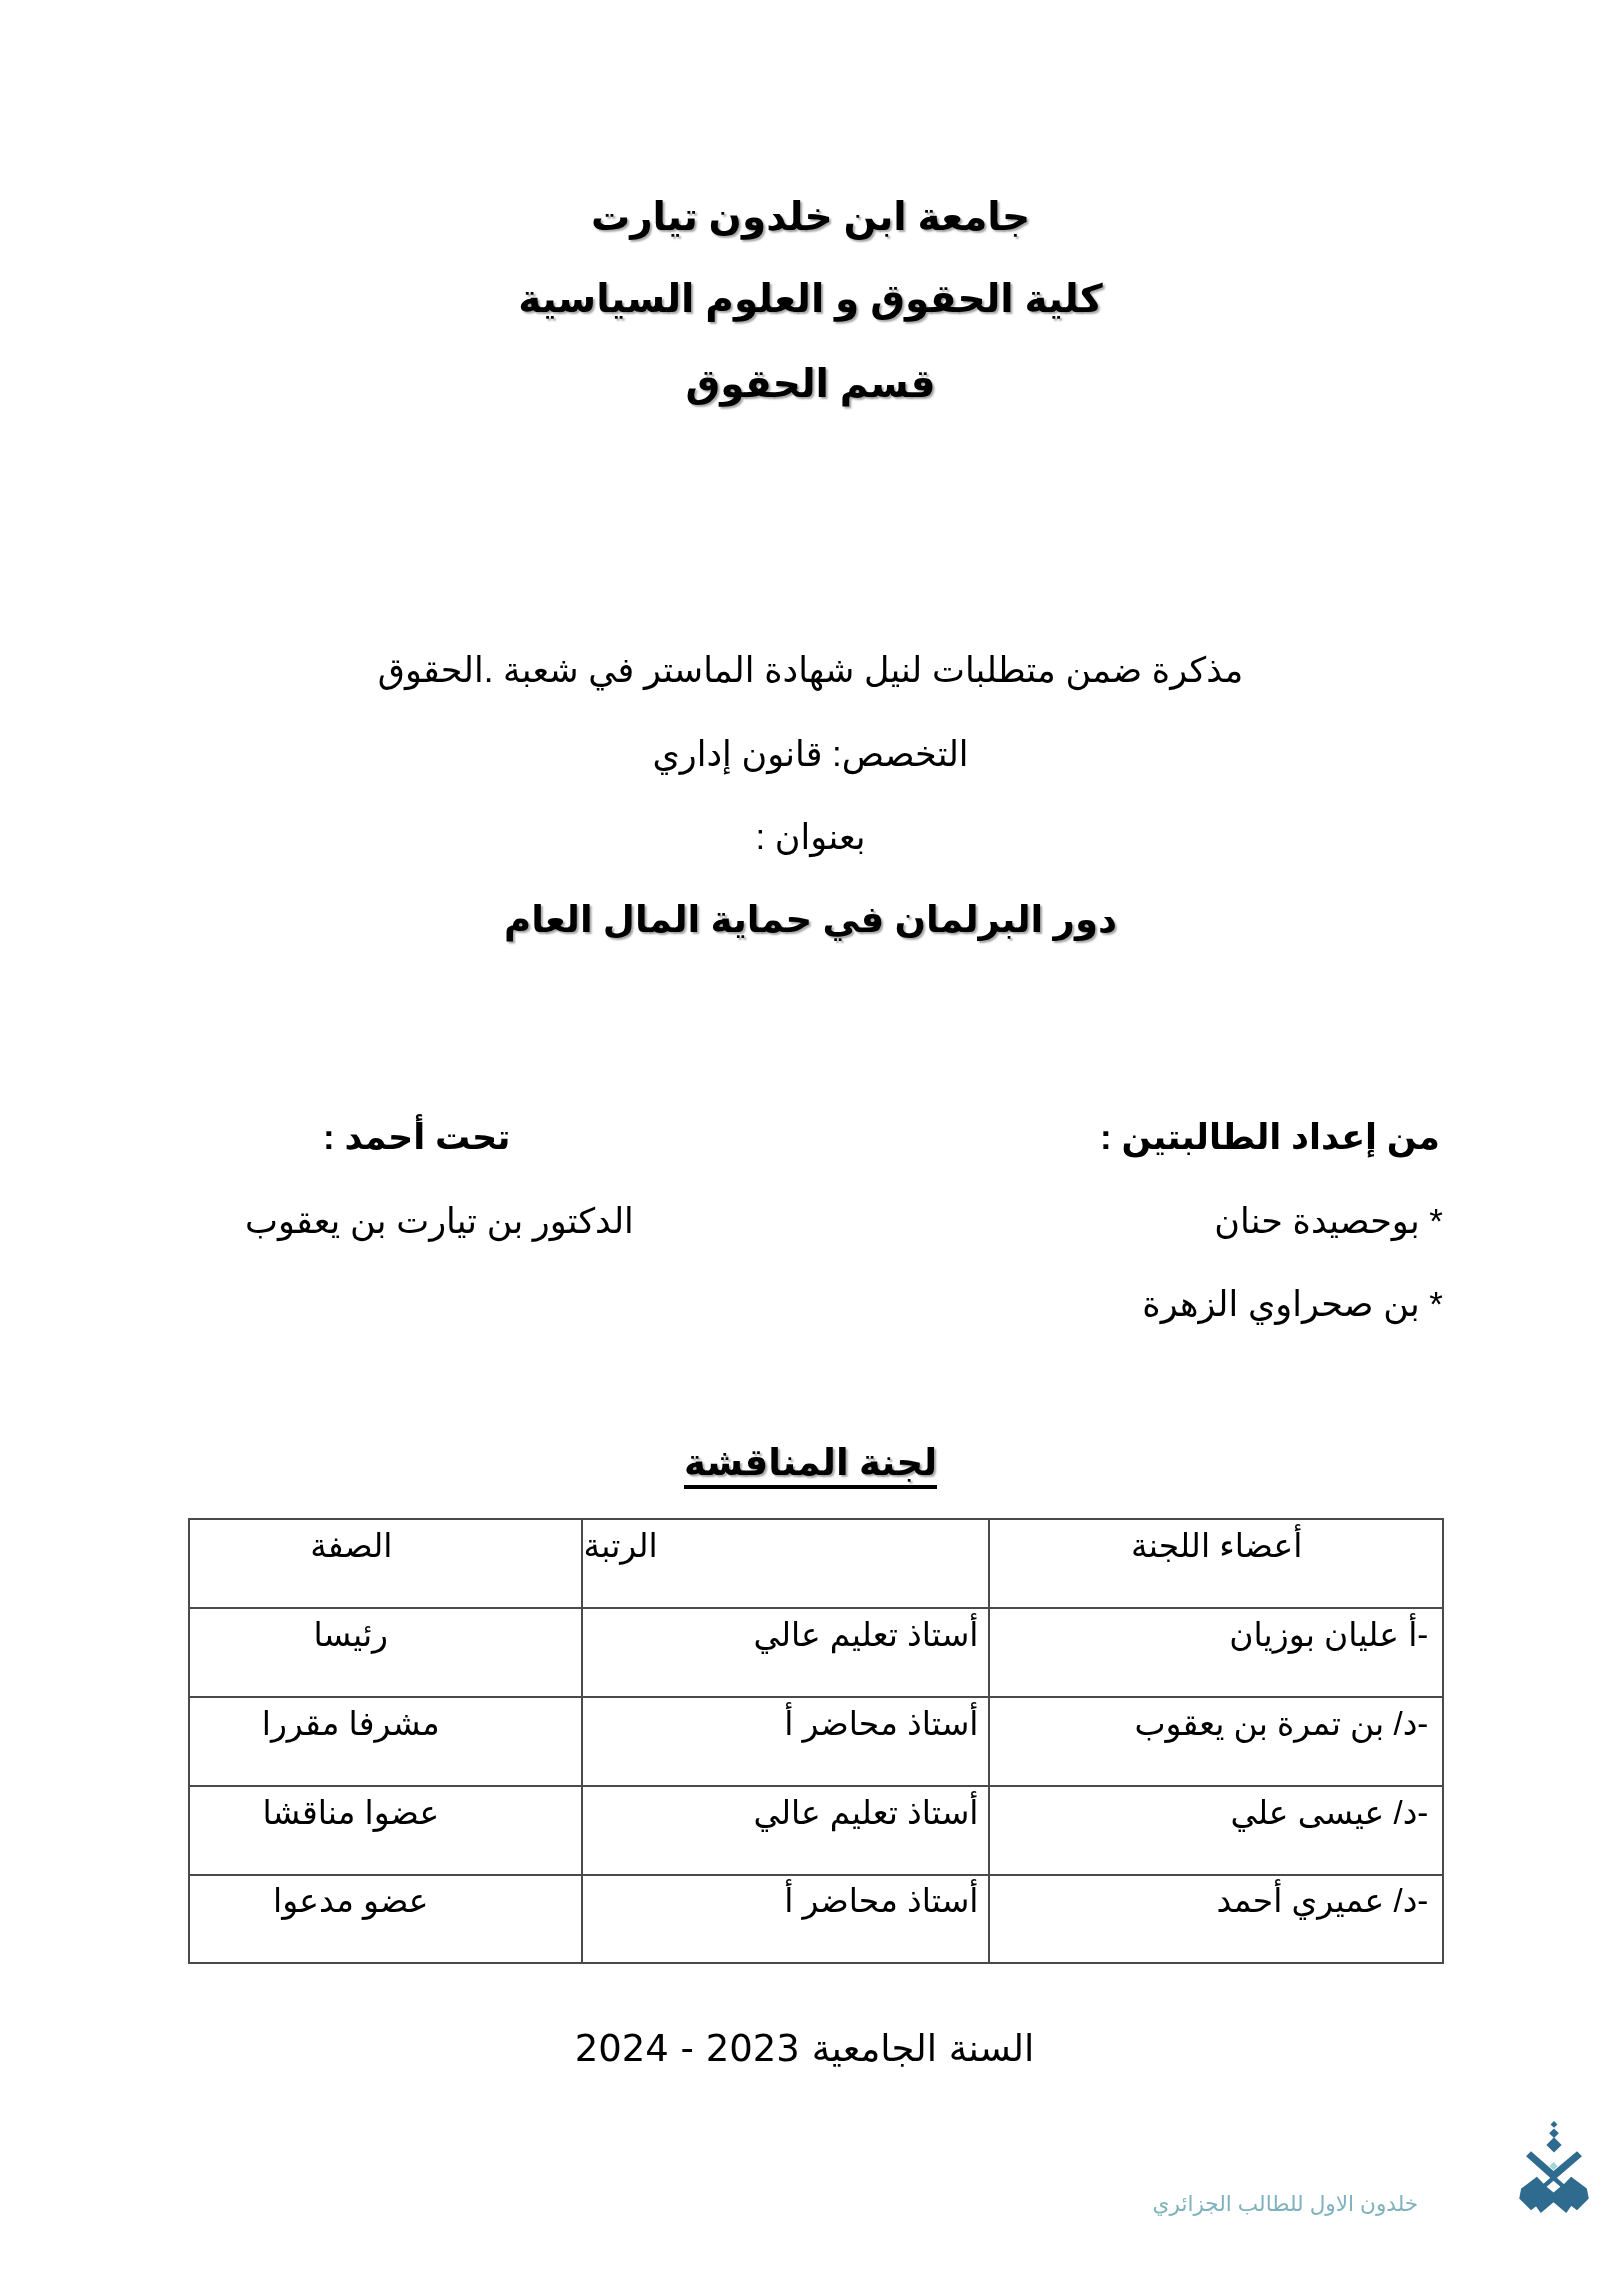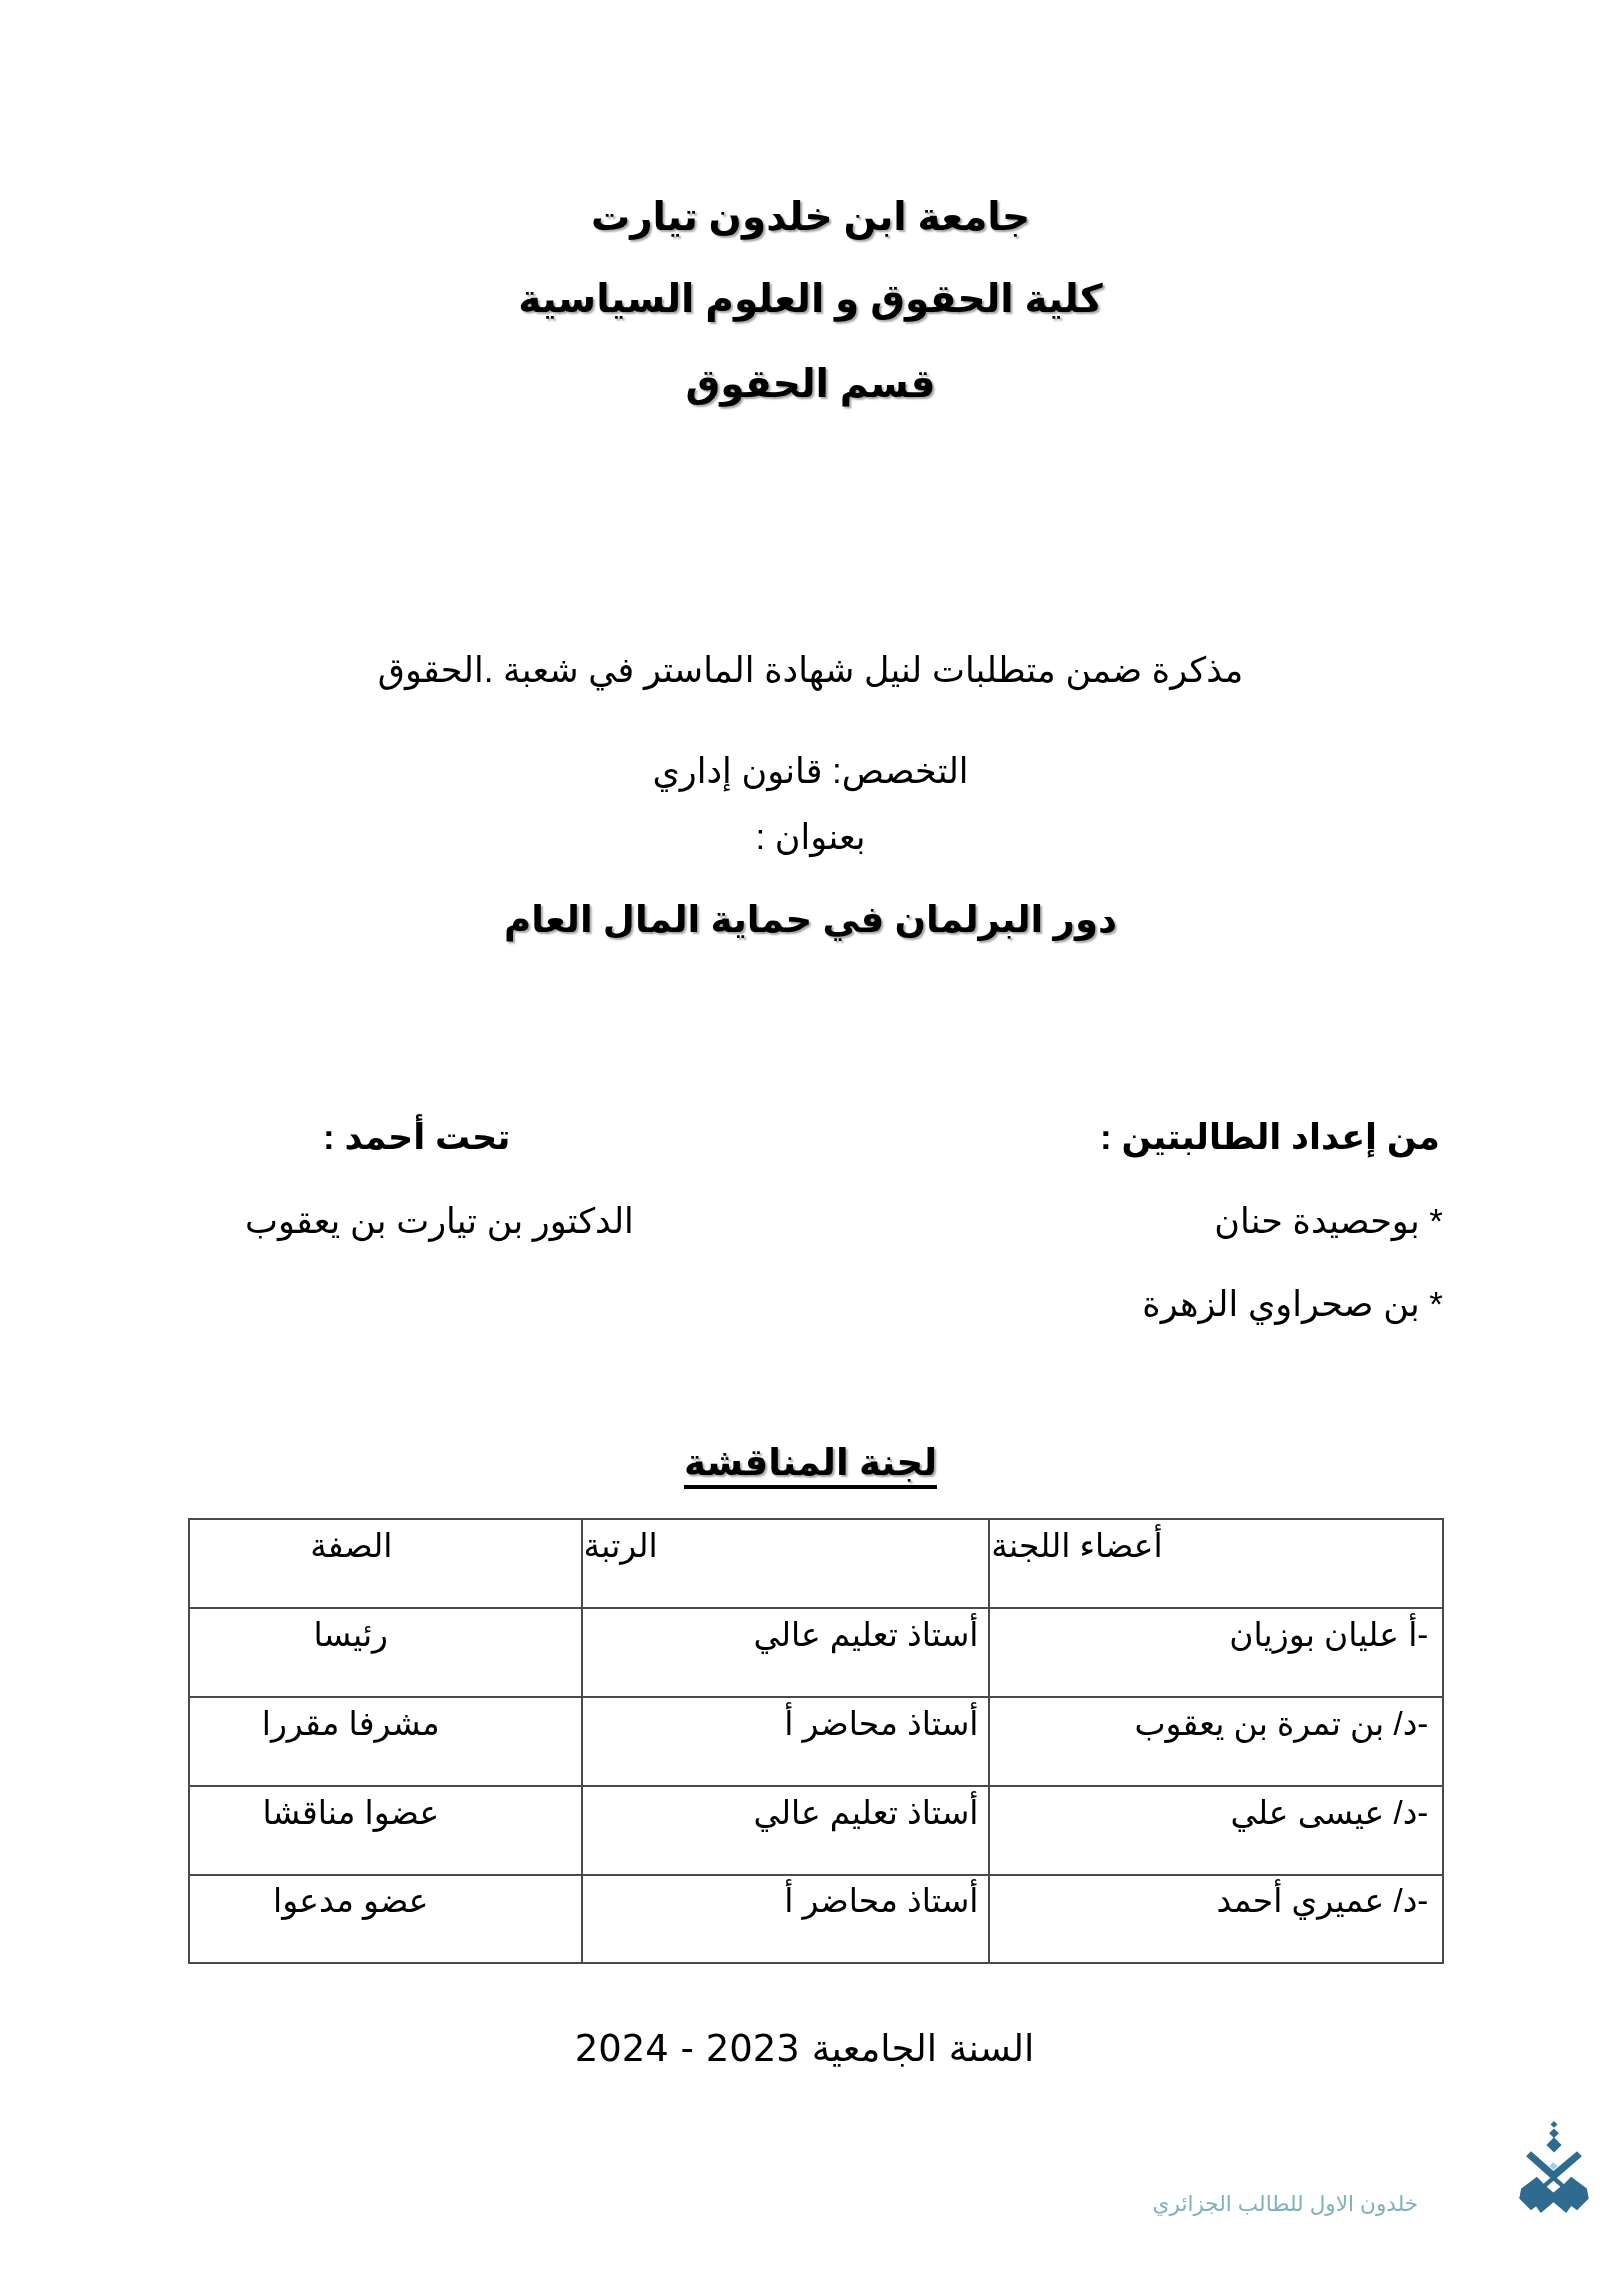--- a/index.html
+++ b/index.html
@@ -23,40 +23,40 @@
 
     table.committee { position: absolute; left: 188px; top: 1518px; width: 1256px; border-collapse: collapse; direction: rtl; }
     table.committee td, table.committee th {
       border: 2px solid #4a4a4a; height: 80px; vertical-align: top; padding-top: 5.9px;
       font-size: 33px; font-weight: normal;
     }
     table.committee .c-name { width: 437px; text-align: right; padding-right: 13.7px; }
     table.committee .c-rank { width: 395px; text-align: right; padding-right: 9.8px; }
     table.committee .c-role { text-align: center; padding-right: 0; }
     table.committee th.c-rank { text-align: left; padding-right: 0; }
-    table.committee th.c-name { text-align: left; padding-right: 0; }
+    table.committee th.c-name { text-align: center; padding-right: 0; }
     table.committee td.c-role { text-align: center; padding-left: 0; padding-right: 69px; }
     table.committee th.c-role { padding-right: 69px; }
 
     .year { top: 2027px; font-size: 37px; font-family: "DejaVu Sans", sans-serif; }
 
     .logo { position: absolute; left: 1135px; top: 2120px; width: 461px; height: 108px; }
     .logo-text { position: absolute; left: 0; top: 21.6px; font-family: "Liberation Sans", sans-serif; font-size: 43px; letter-spacing: 2px; }
     .logo-sub { position: absolute; left: 17.6px; top: 71px; font-size: 21.6px; direction: rtl; white-space: nowrap; }
     .logo-mark { position: absolute; left: 382px; top: 0; width: 74px; height: 98px; }
   </style>
 </head>
 <body>
 
 <div class="abs center rtl hdr shadow" style="top:194px;">جامعة ابن خلدون تيارت</div>
 <div class="abs center rtl hdr shadow" style="top:276px;">كلية الحقوق و العلوم السياسية</div>
 <div class="abs center rtl hdr shadow" style="top:361px;">قسم الحقوق</div>
 
 <div class="abs center rtl sub" style="top:617px;">مذكرة ضمن متطلبات لنيل شهادة الماستر في شعبة .الحقوق</div>
-<div class="abs center rtl sub" style="top:718px;">التخصص: قانون إداري</div>
+<div class="abs center rtl sub" style="top:701px;">التخصص: قانون إداري</div>
 <div class="abs center rtl sub" style="top:784px;">بعنوان :</div>
 <div class="abs center rtl sub bold shadow" style="top:865px; font-size:37px;">دور البرلمان في حماية المال العام</div>
 
 <div class="abs rtl students-title">من إعداد الطالبتين :</div>
 <div class="abs rtl student" style="top:1201px;">* بوحصيدة حنان</div>
 <div class="abs rtl student" style="top:1284px;">* بن صحراوي الزهرة</div>
 
 <div class="abs rtl sup-title">تحت أحمد :</div>
 <div class="abs rtl sup-name">الدكتور بن تيارت بن يعقوب</div>
 

